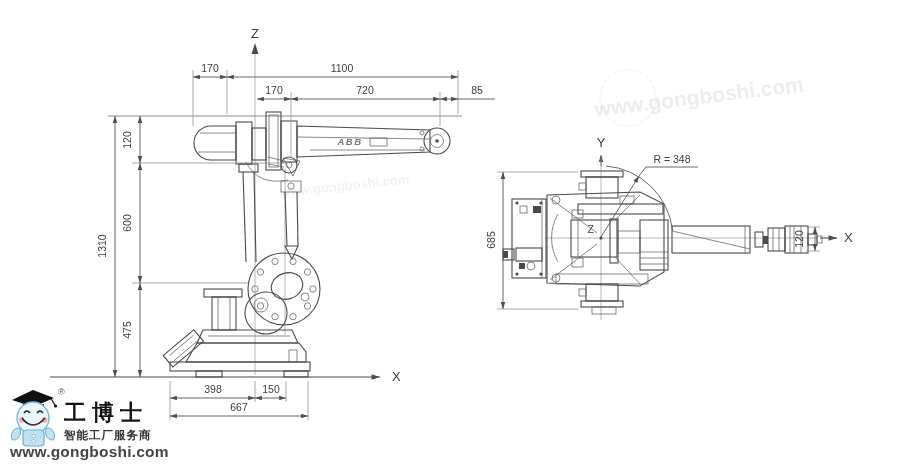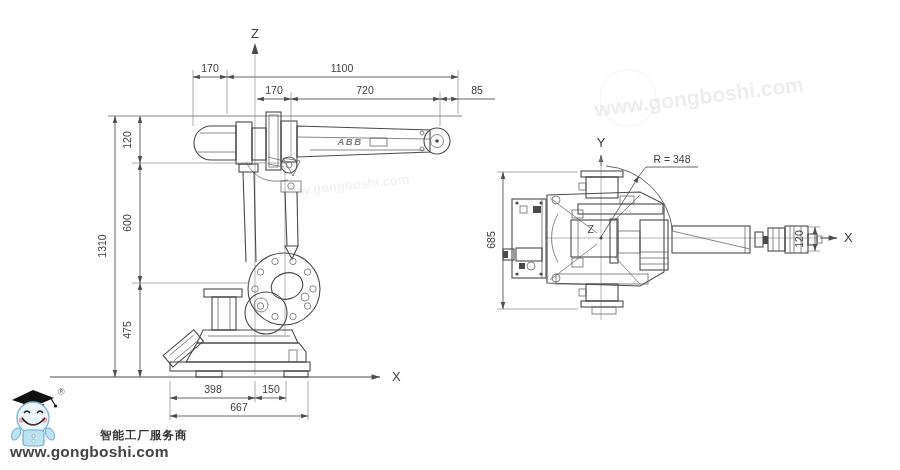--- a/index.html
+++ b/index.html
@@ -20,21 +20,21 @@
   .ghost{font:bold 21px "Liberation Sans",sans-serif;fill:rgba(110,110,110,0.12);}
   .ghost2{font:bold 13px "Liberation Sans",sans-serif;fill:rgba(110,110,110,0.09);}
 
   
   .logo{position:absolute;left:2px;top:381px;width:170px;height:88px;}
   .mascot{position:absolute;left:4px;top:4px;}
   .reg{position:absolute;left:56px;top:6px;font-size:9px;color:#555;}
   .brand{position:absolute;left:62px;top:17px;font-size:22px;font-weight:bold;color:#141414;
          letter-spacing:6px;white-space:nowrap;font-family:"DejaVu Sans",sans-serif;}
   .tagline{position:absolute;left:62px;top:47px;font-size:11.5px;font-weight:bold;color:#333;
-           letter-spacing:1px;white-space:nowrap;font-family:"DejaVu Sans",sans-serif;margin-left:36px;}
+           letter-spacing:1px;white-space:nowrap;font-family:"DejaVu Sans",sans-serif;}
   .url{position:absolute;left:8px;top:62px;font-size:15.5px;font-weight:bold;color:#454545;
        letter-spacing:0.2px;white-space:nowrap;}
 </style>
 </head>
 <body>
 
 <div class="stage">
 
 <svg class="drawing" width="900" height="470" viewBox="0 0 900 470">
   <defs>
@@ -296,17 +296,18 @@
     <circle cx="38.5" cy="35" r="2.8" fill="#f4a7b4"></circle>
     <path d="M16,33 Q27,47 39,33 Q33,40 27,40 Q21,40 16,33 Z" fill="#ffffff" stroke="#222" stroke-width="1.3"></path>
     <path d="M22,38.5 Q27,43 32,38.5 Q27,41.5 22,38.5 Z" fill="#e2606e"></path>
     <ellipse cx="10" cy="49" rx="4" ry="6.5" transform="rotate(28 10 49)" fill="#bfe2f2" stroke="#6fb0d2"></ellipse>
     <ellipse cx="44" cy="49" rx="4" ry="6.5" transform="rotate(-28 44 49)" fill="#bfe2f2" stroke="#6fb0d2"></ellipse>
     <path d="M17,48 Q17,45 22,45 L33,45 Q38,45 38,48 L38,58 Q38,61 33,61 L22,61 Q17,61 17,58 Z" fill="#bfe2f2" stroke="#6fb0d2" stroke-width="1.2"></path>
     <circle cx="27.5" cy="51" r="1.6" fill="#fff" stroke="#6fb0d2" stroke-width="0.7"></circle>
     <circle cx="27.5" cy="56" r="1.6" fill="#fff" stroke="#6fb0d2" stroke-width="0.7"></circle>
   </svg>
   <span class="reg">®</span>
+  <div class="brand">工博士</div>
   <div class="tagline">智能工厂服务商</div>
   <div class="url">www.gongboshi.com</div>
 </div>
 
 </div>
 
 </body></html>

